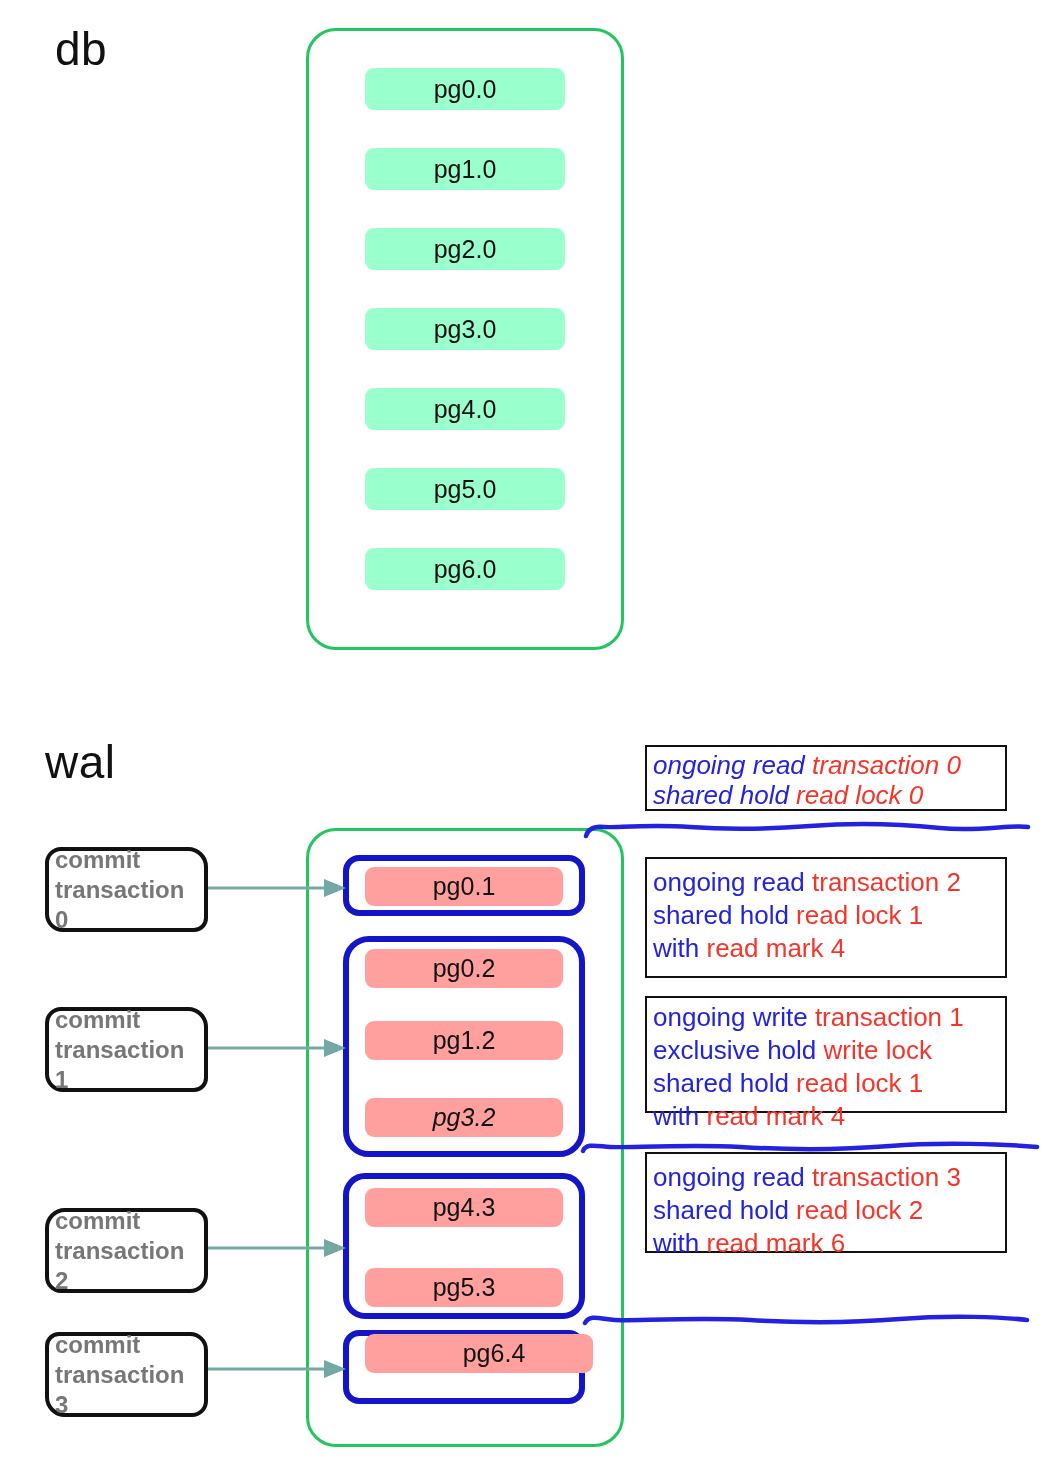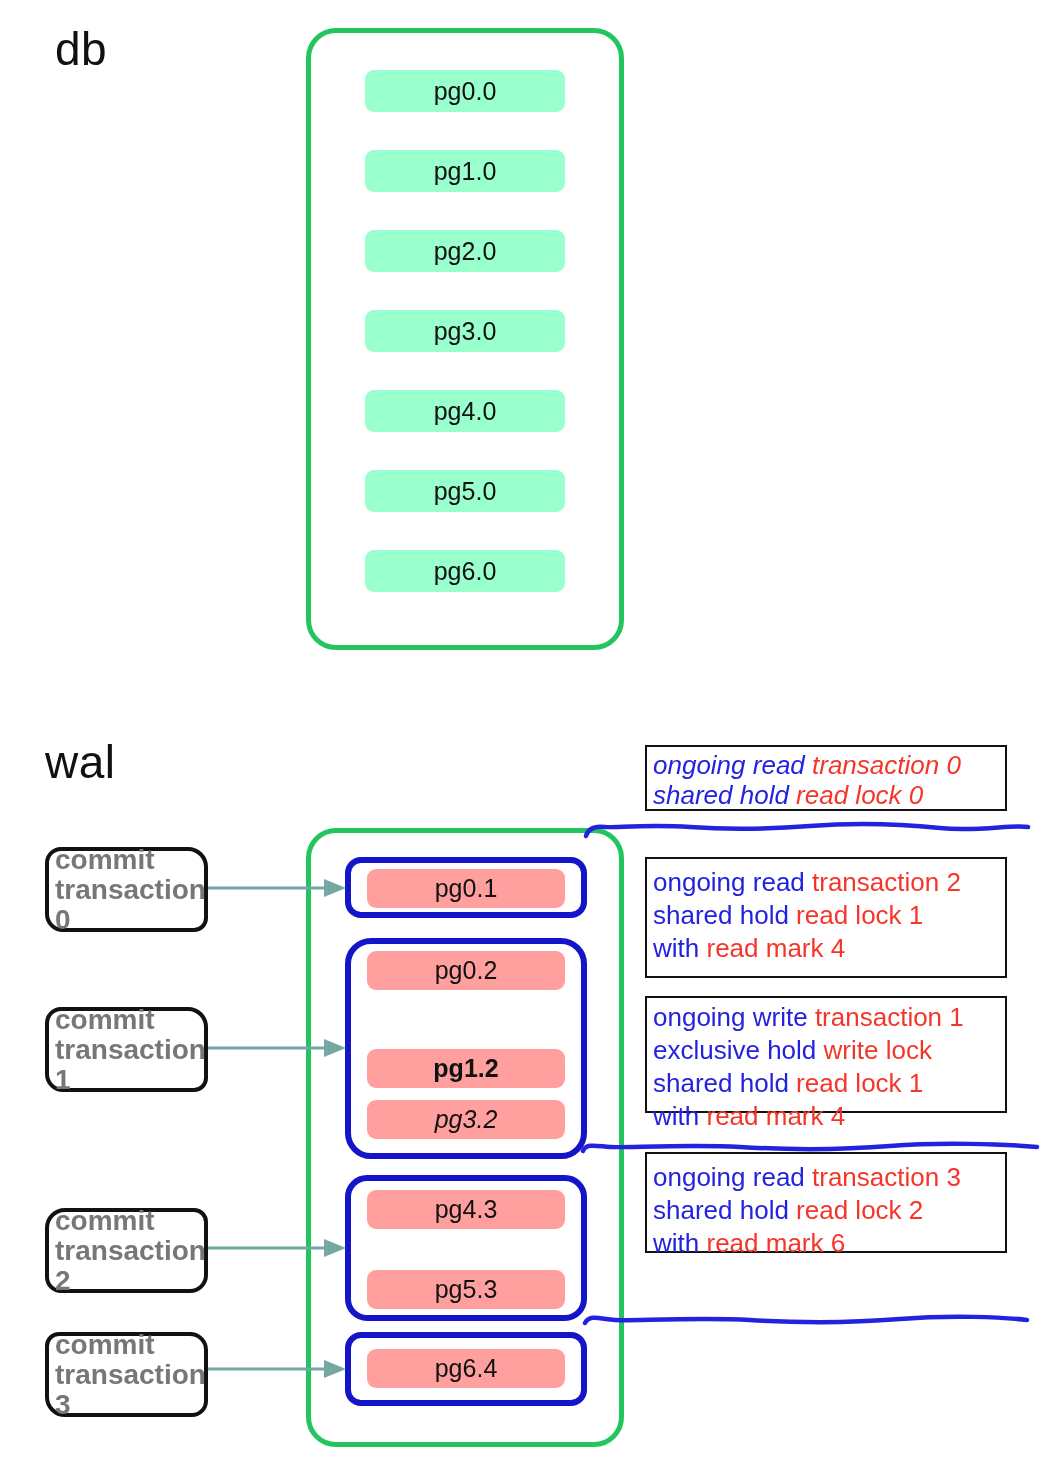--- a/index.html
+++ b/index.html
@@ -8,57 +8,57 @@
     font-family:"Liberation Sans", sans-serif;
   }
   .section-label{
     position:absolute;font-size:46px;color:#111;letter-spacing:0.5px;
   }
   #db-label{left:55px;top:22px;}
   #wal-label{left:45px;top:735px;}
 
   
   .big-box{
-    position:absolute;border:5px solid #22c55e;border-radius:30px;background:#fff;
+    position:absolute;border:3px solid #22c55e;border-radius:30px;background:#fff;
     box-sizing:border-box;
   }
   #db-box{left:306px;top:28px;width:318px;height:622px;padding-top:37px;}
   #wal-box{left:306px;top:828px;width:318px;height:619px;}
 
   
   .page{
     width:200px;height:42px;border-radius:9px;
     display:flex;align-items:center;justify-content:center;
     font-size:25px;color:#111;
   }
   .dbpage{background:var(--db-page-bg);margin:0 auto 38px auto;}
   .wpage{
     position:absolute;left:56px;width:198px;height:39px;background:var(--wal-page-bg);
   }
-  .p0{top:36px;}  .p1{top:118px;} .p2{top:216px;font-weight:bold;} .p3{top:267px;font-style:italic;}
-  .p4{top:357px;} .p5{top:437px;} .p6{top:516px;}
+  .p0{top:36px;}  .p1{top:118px;} .p2{top:190px;} .p3{top:267px;font-style:italic;}
+  .p4{top:357px;} .p5{top:437px;} .p6{top:503px;padding-left:30px;}
 
   
   .wgroup{
     position:absolute;left:34px;width:242px;border:6px solid var(--group-border);
     border-radius:16px;box-sizing:border-box;background:transparent;
   }
   .g0{top:24px;height:61px;}
   .g1{top:105px;height:221px;border-radius:26px;}
   .g2{top:342px;height:146px;border-radius:22px;}
   .g3{top:499px;height:74px;}
 
   
   .commit{
     position:absolute;left:45px;width:163px;height:85px;box-sizing:border-box;
     border:4px solid #111;background:#fff;
     border-radius:16px 20px 14px 18px;
     display:flex;align-items:center;
     padding:4px 6px;
-    font-size:28px;font-weight:bold;color:var(--commit-text);
+    font-size:24px;font-weight:bold;color:var(--commit-text);
     line-height:30px;white-space:pre-line;
   }
   .c0{top:847px;}  .c1{top:1007px;}
   .c2{top:1208px;border-radius:20px 14px 18px 16px;}
   .c3{top:1332px;border-radius:14px 18px 16px 20px;}
 
   
   .annot{
     position:absolute;left:645px;width:362px;box-sizing:border-box;
     border:2px solid #111;background:#fff;

